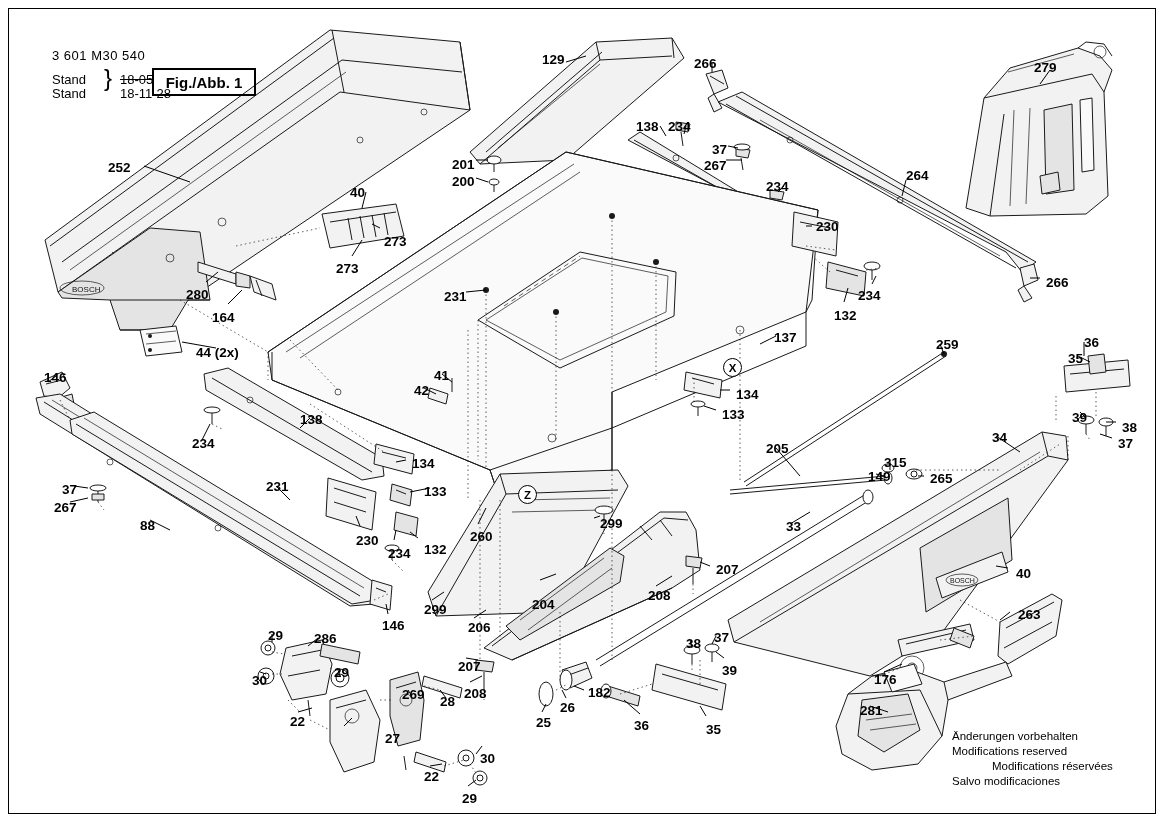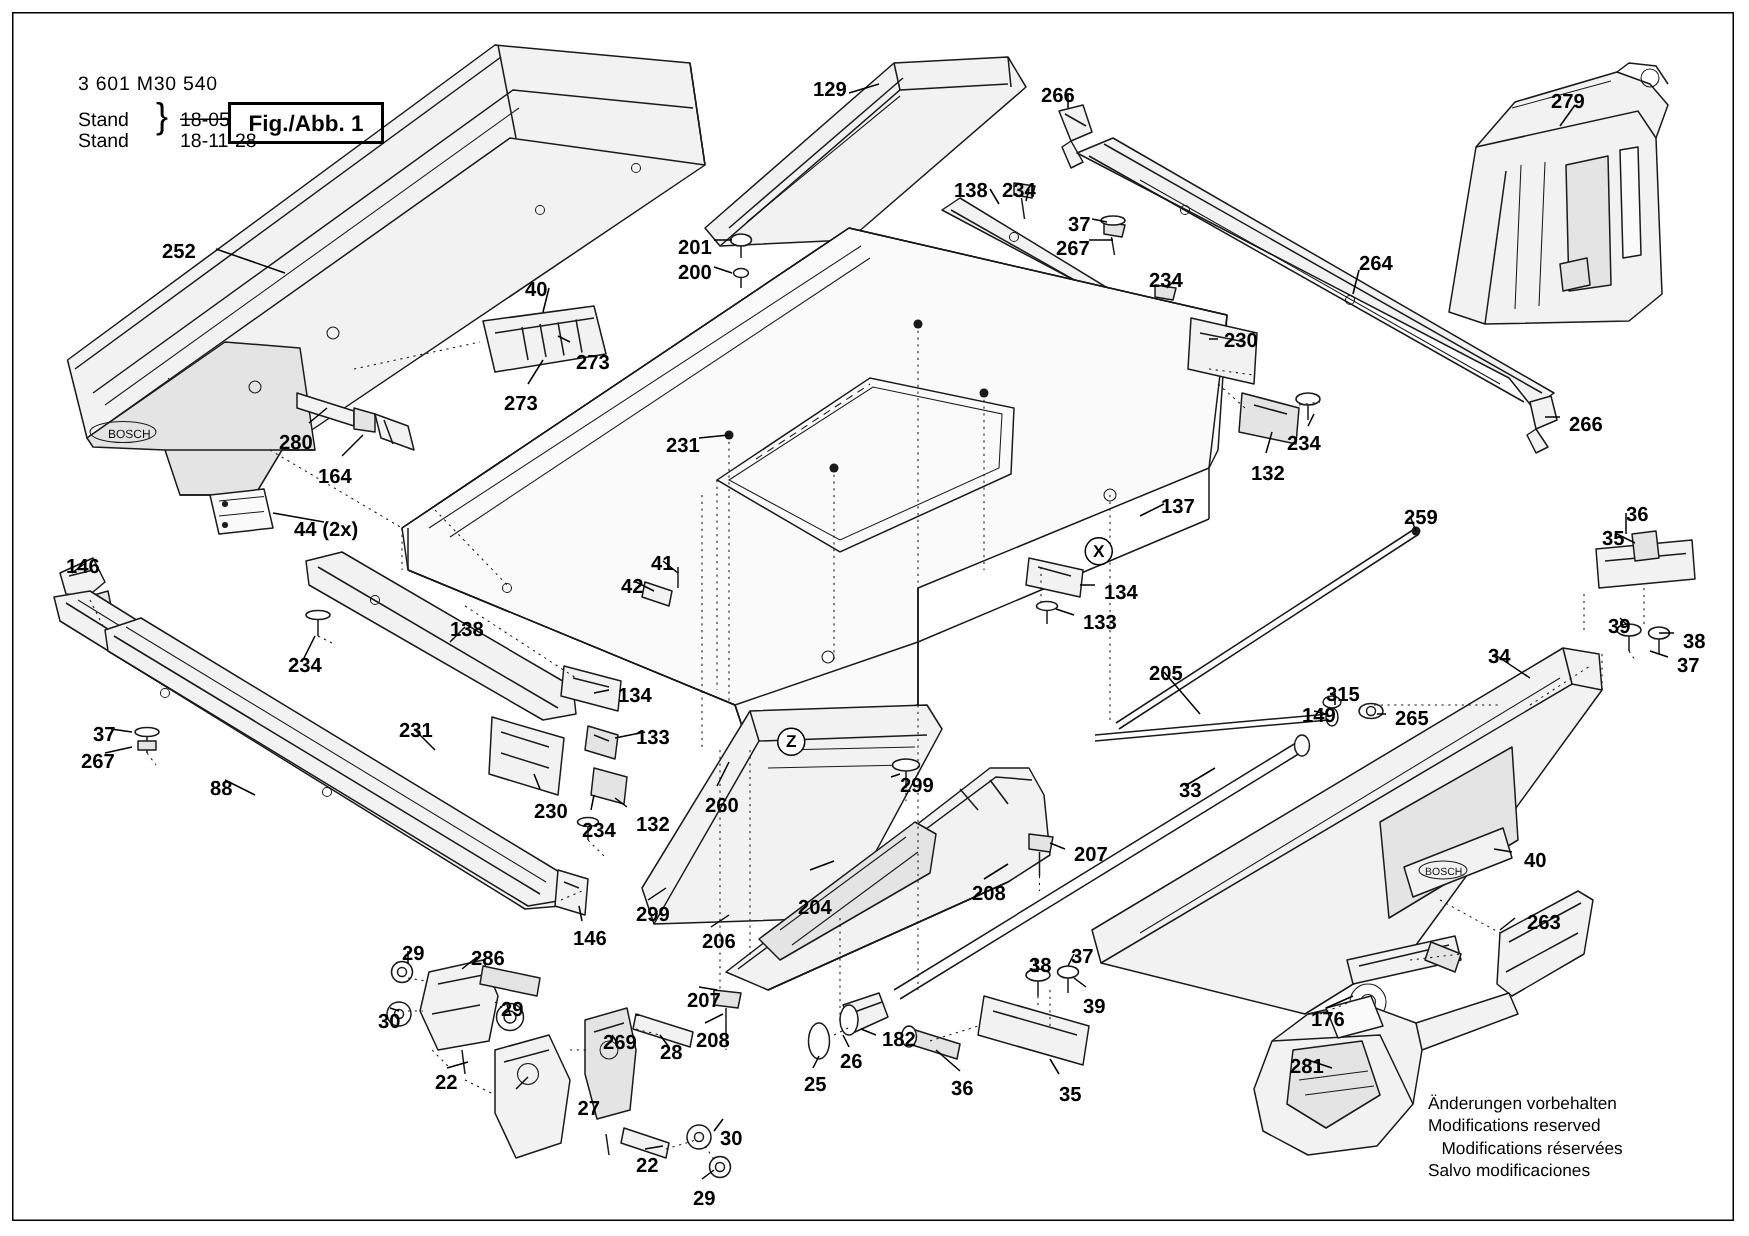--- a/index.html
+++ b/index.html
@@ -558,21 +558,21 @@
   <div class="hdr" id="hdr-stand-lbl">Stand</div>
   <div class="hdr" id="hdr-issue-lbl">Stand</div>
   <div class="hdr" id="hdr-brace">}</div>
   <div class="hdr" id="hdr-stand-val">18-05</div>
   <div class="hdr" id="hdr-issue-val">18-11-28</div>
   <div id="figbox"></div>
   <div id="figlabel">Fig./Abb. 1</div>
 
   <div class="note" style="left:952px;top:730px;">Änderungen vorbehalten</div>
   <div class="note" style="left:952px;top:745px;">Modifications reserved</div>
-  <div class="note" style="left:921px;top:760px;padding-left:40px;">Modifications réservées</div>
+  <div class="note" style="left:952px;top:760px;padding-left:40px;">Modifications réservées</div>
   <div class="note" style="left:952px;top:775px;">Salvo modificaciones</div>
 
   <div id="callout-layer">
       <div class="lbl" style="left: 108px; top: 160px;">252</div>
       <div class="lbl" style="left: 542px; top: 52px;">129</div>
       <div class="lbl" style="left: 694px; top: 56px;">266</div>
       <div class="lbl" style="left: 1034px; top: 60px;">279</div>
       <div class="lbl" style="left: 636px; top: 119px;">138</div>
       <div class="lbl" style="left: 668px; top: 119px;">234</div>
       <div class="lbl" style="left: 452px; top: 157px;">201</div>

